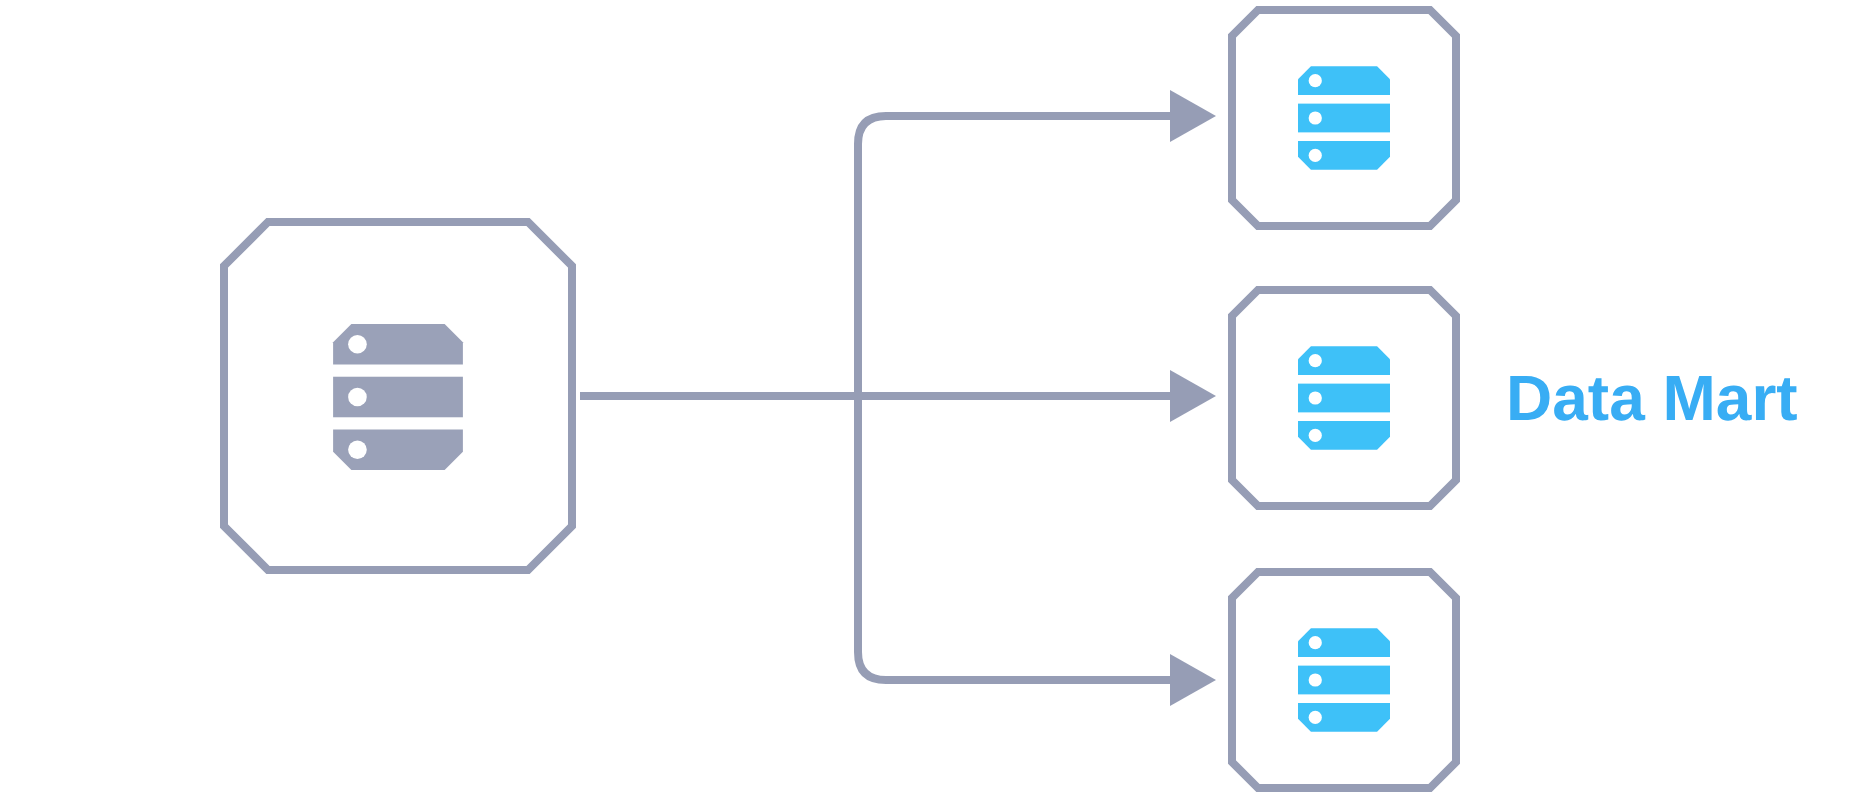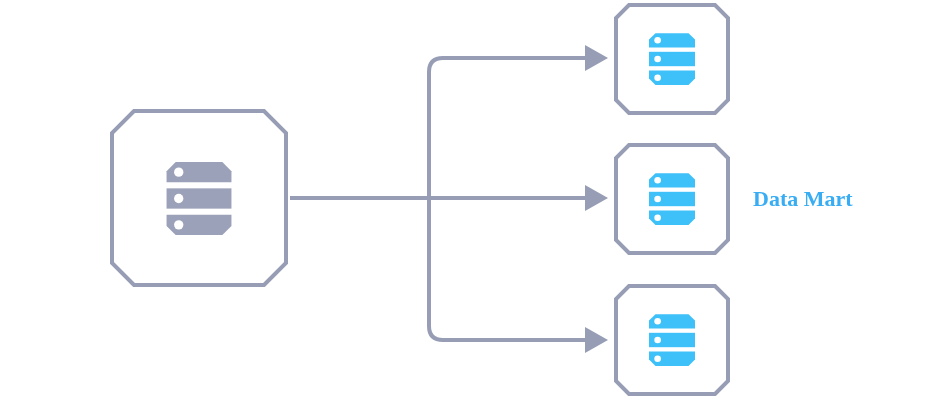--- a/index.html
+++ b/index.html
@@ -57,25 +57,24 @@
   .icon-source { color: var(--source_icon, #9aa1b8); }
   .icon-mart   { color: var(--mart_icon, #3ec1f8); }
   .db-bar { fill: currentColor; }
   .db-dot { fill: var(--dot, #ffffff); }
   .label {
     position: absolute;
     left: 753px;
     top: 182px;
     height: 34px;
     line-height: 34px;
-    font-size: 22px;
+    font-size: 32px;
     font-weight: bold;
     color: var(--label, #38adf4);
     white-space: nowrap;
-    font-family: Liberation Serif, serif;
   }
   .icon-defs { position: absolute; width: 0; height: 0; overflow: hidden; }
 </style>
 </head>
 <body>
 
 <svg class="icon-defs" aria-hidden="true">
   <defs>
     <g id="db-icon">
       <polygon class="db-bar" points="9,0 55,0 64,9 64,20 0,20 0,9"></polygon>

